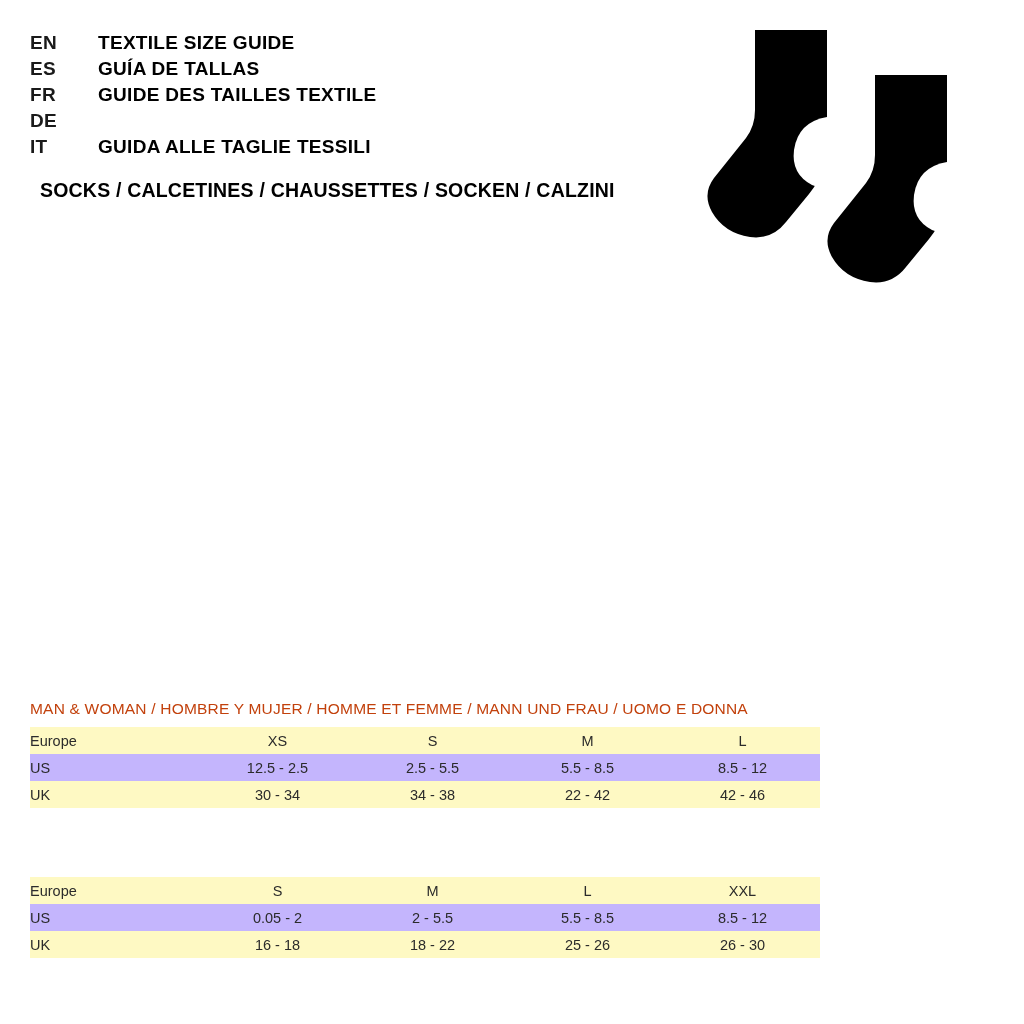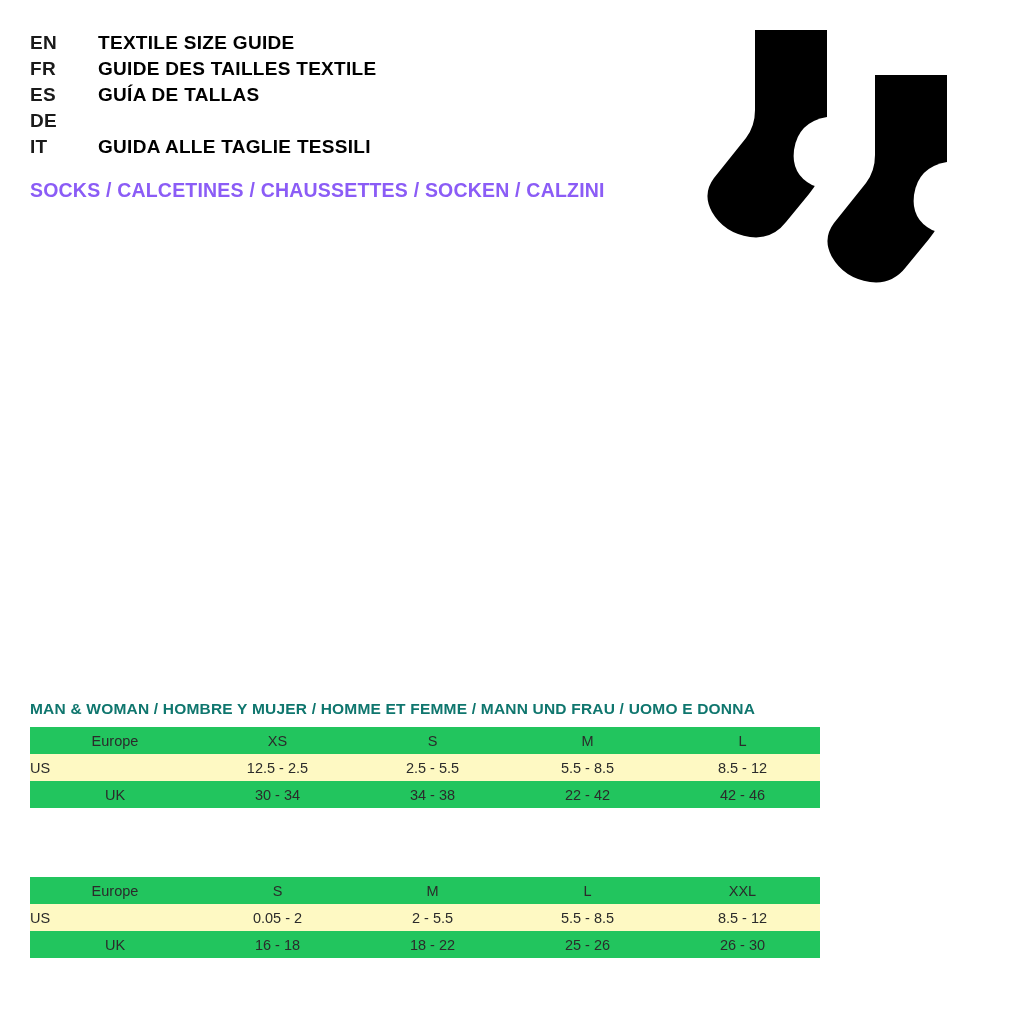--- a/index.html
+++ b/index.html
@@ -41,21 +41,22 @@
     font-weight: 700;
     letter-spacing: 0.3px;
     color: #000000;
     white-space: nowrap;
   }
   .product-line {
     margin-top: 21px;
     font-size: 19.5px;
     font-weight: 700;
     letter-spacing: 0.2px;
-    color: #8b5cf6;
+    color: #000000;
+    margin-left: 10px;
   }
 
   
   .sock-art {
     position: absolute;
     left: 690px;
     top: 22px;
     width: 280px;
     height: 280px;
   }
@@ -64,70 +65,69 @@
   .table-block {
     position: absolute;
     left: 30px;
     width: 790px;
   }
   .table-block.adults { top: 700px; }
   .table-block.children { top: 877px; }
 
   .table-title {
     font-size: 15.5px;
-    font-weight: 700;
+    font-weight: 400;
     letter-spacing: 0.2px;
-    color: #0f766e;
+    color: #c2410c;
     margin-bottom: 9px;
     white-space: nowrap;
   }
   table.size-table {
     border-collapse: collapse;
     width: 790px;
     table-layout: fixed;
   }
   table.size-table td {
     font-size: 14.5px;
     color: #2b2b2b;
     height: 27px;
     padding: 0;
     vertical-align: middle;
   }
   table.size-table tr.shaded td {
-    background: #22c55e;
-    text-align: center;
+    background: #fef9c3;
   }
   table.size-table tr.plain td {
-    background: #fef9c3;
+    background: #c4b5fd;
   }
   td.label-cell {
     text-align: left;
     padding-left: 6px;
     width: 170px;
   }
   td.val-cell {
     text-align: center;
   }
 </style>
 </head>
 <body>
 
 <div class="header">
 
   <div class="lang-row">
     <span class="lang-code">EN</span>
     <span class="lang-text">TEXTILE SIZE GUIDE</span>
   </div>
   <div class="lang-row">
+    <span class="lang-code">ES</span>
+    <span class="lang-text">GUÍA DE TALLAS</span>
+  </div>
+  <div class="lang-row">
     <span class="lang-code">FR</span>
     <span class="lang-text">GUIDE DES TAILLES TEXTILE</span>
-  </div>
-  <div class="lang-row">
-    <span class="lang-code">ES</span>
-    <span class="lang-text">GUÍA DE TALLAS</span>
   </div>
   <div class="lang-row">
     <span class="lang-code">DE</span>
   </div>
   <div class="lang-row">
     <span class="lang-code">IT</span>
     <span class="lang-text">GUIDA ALLE TAGLIE TESSILI</span>
   </div>
 
   <div class="product-line">SOCKS / CALCETINES / CHAUSSETTES / SOCKEN / CALZINI</div>

